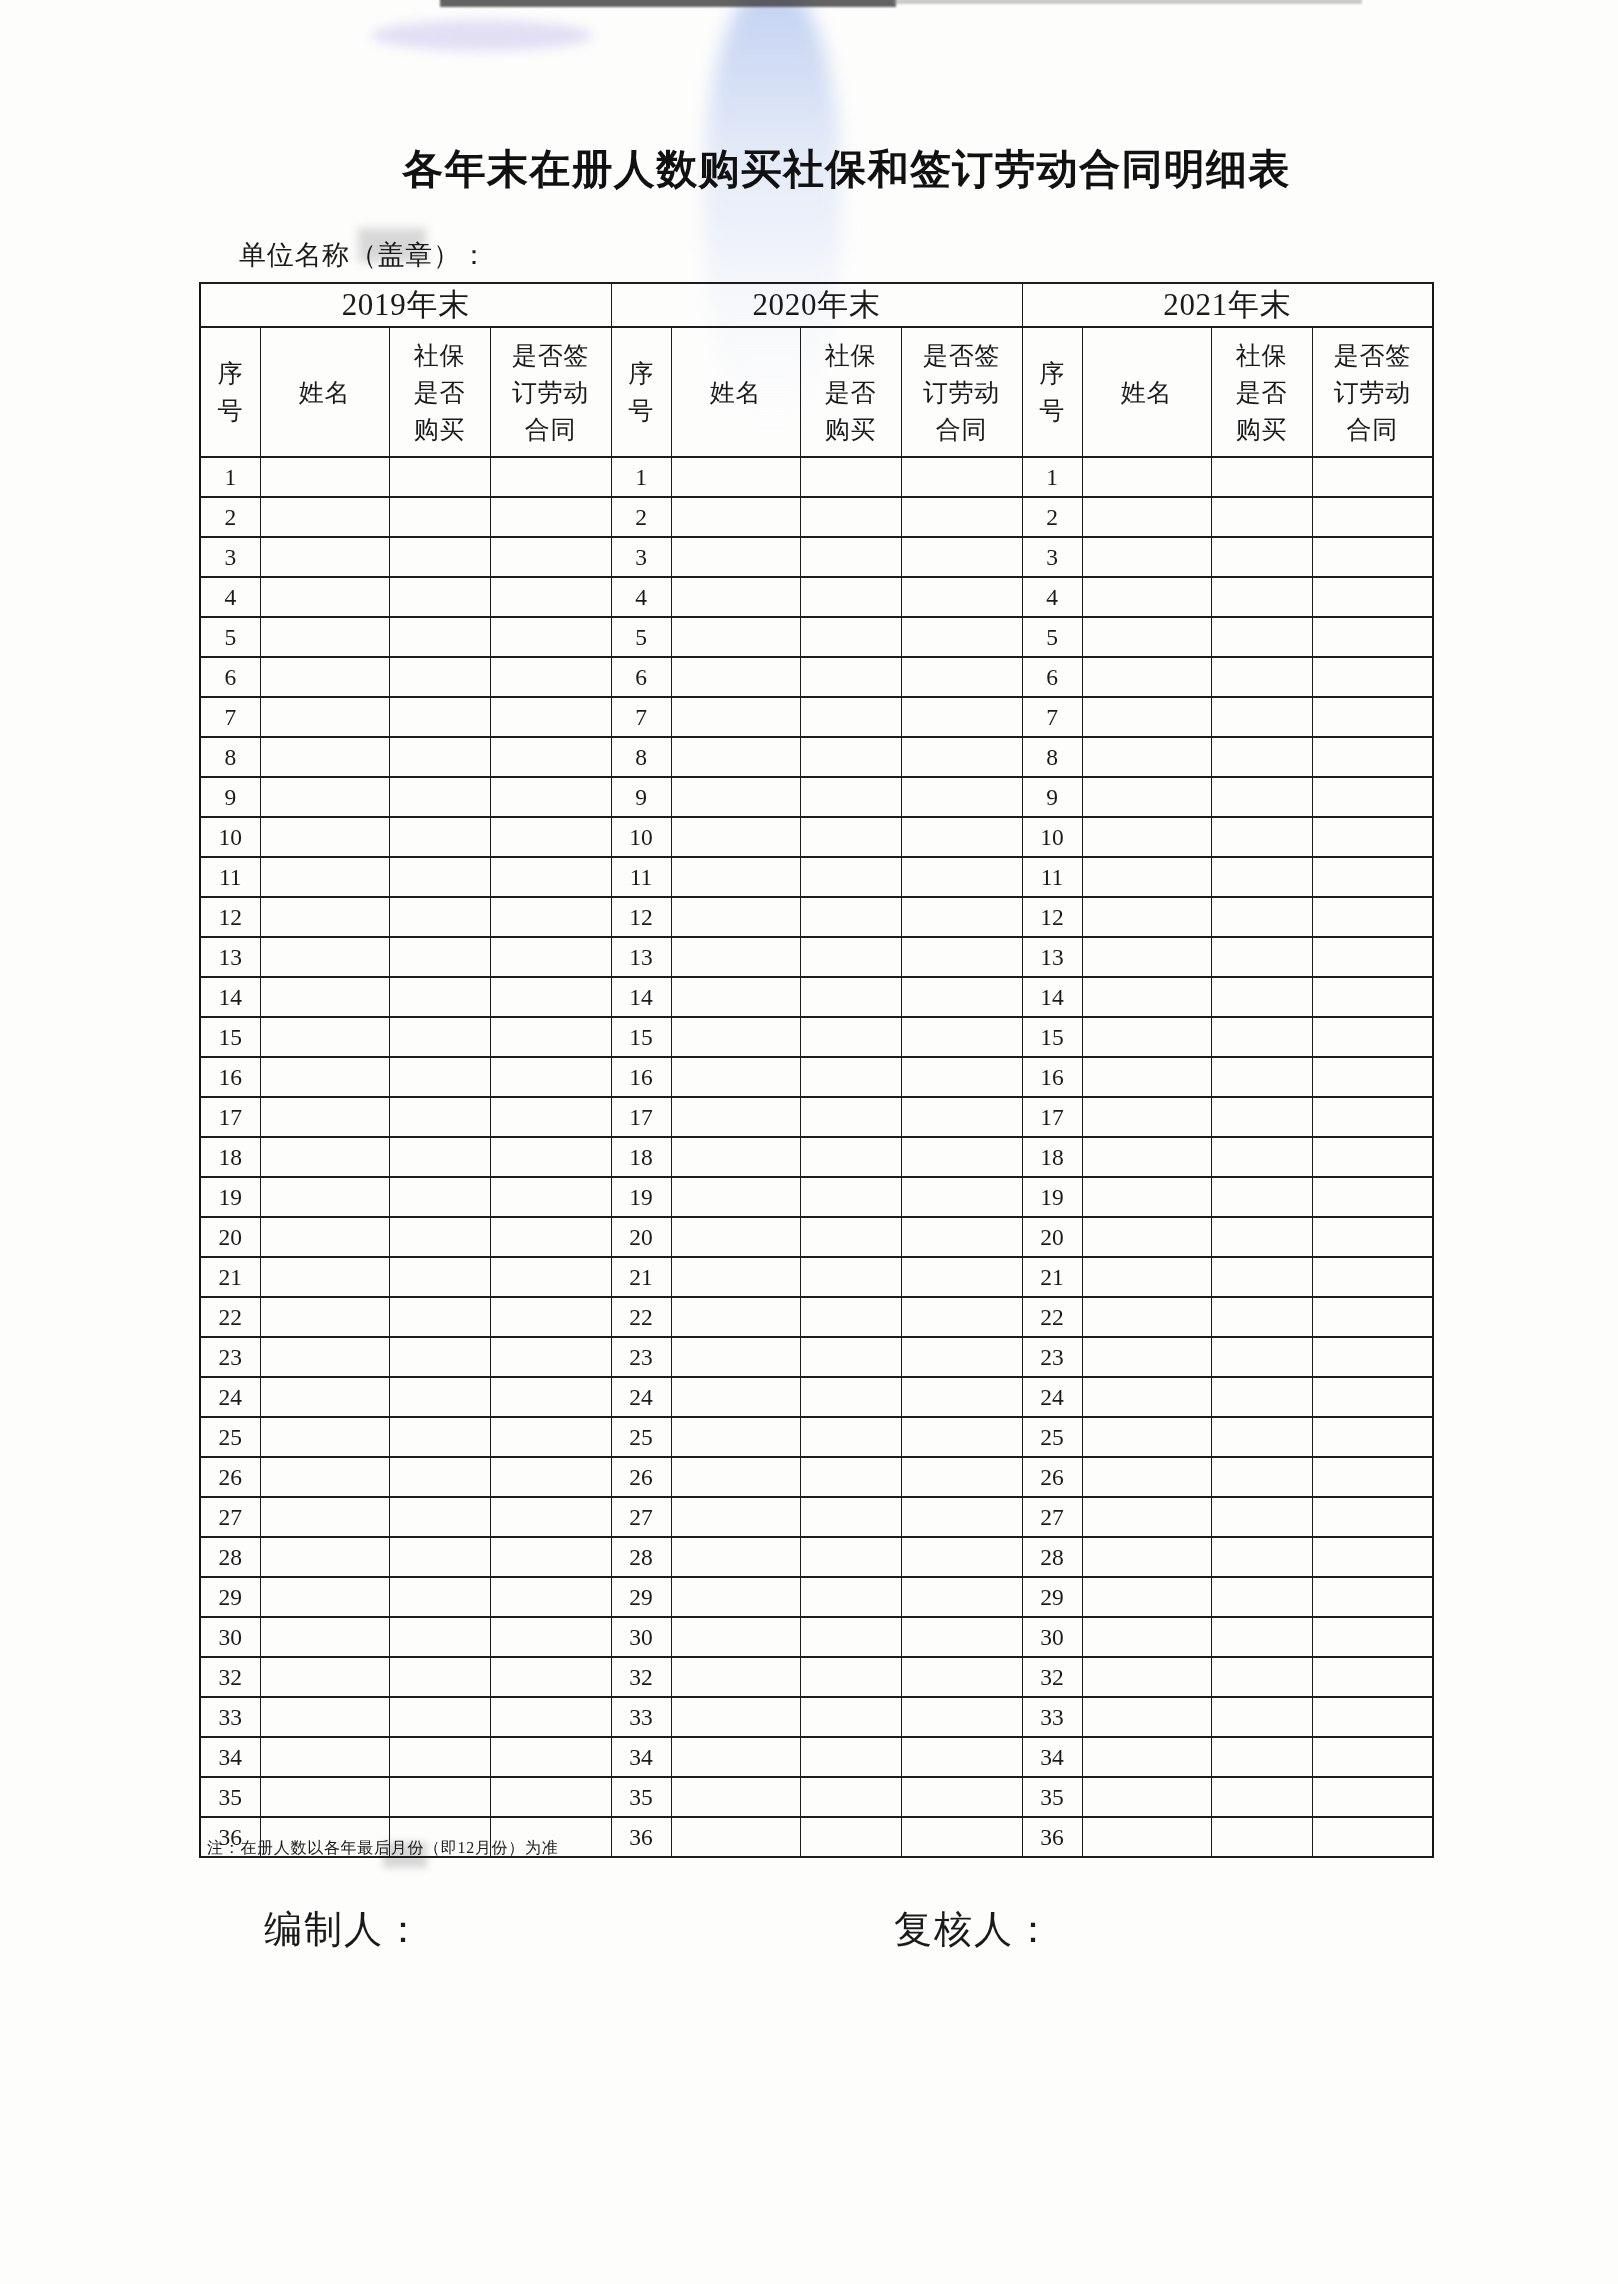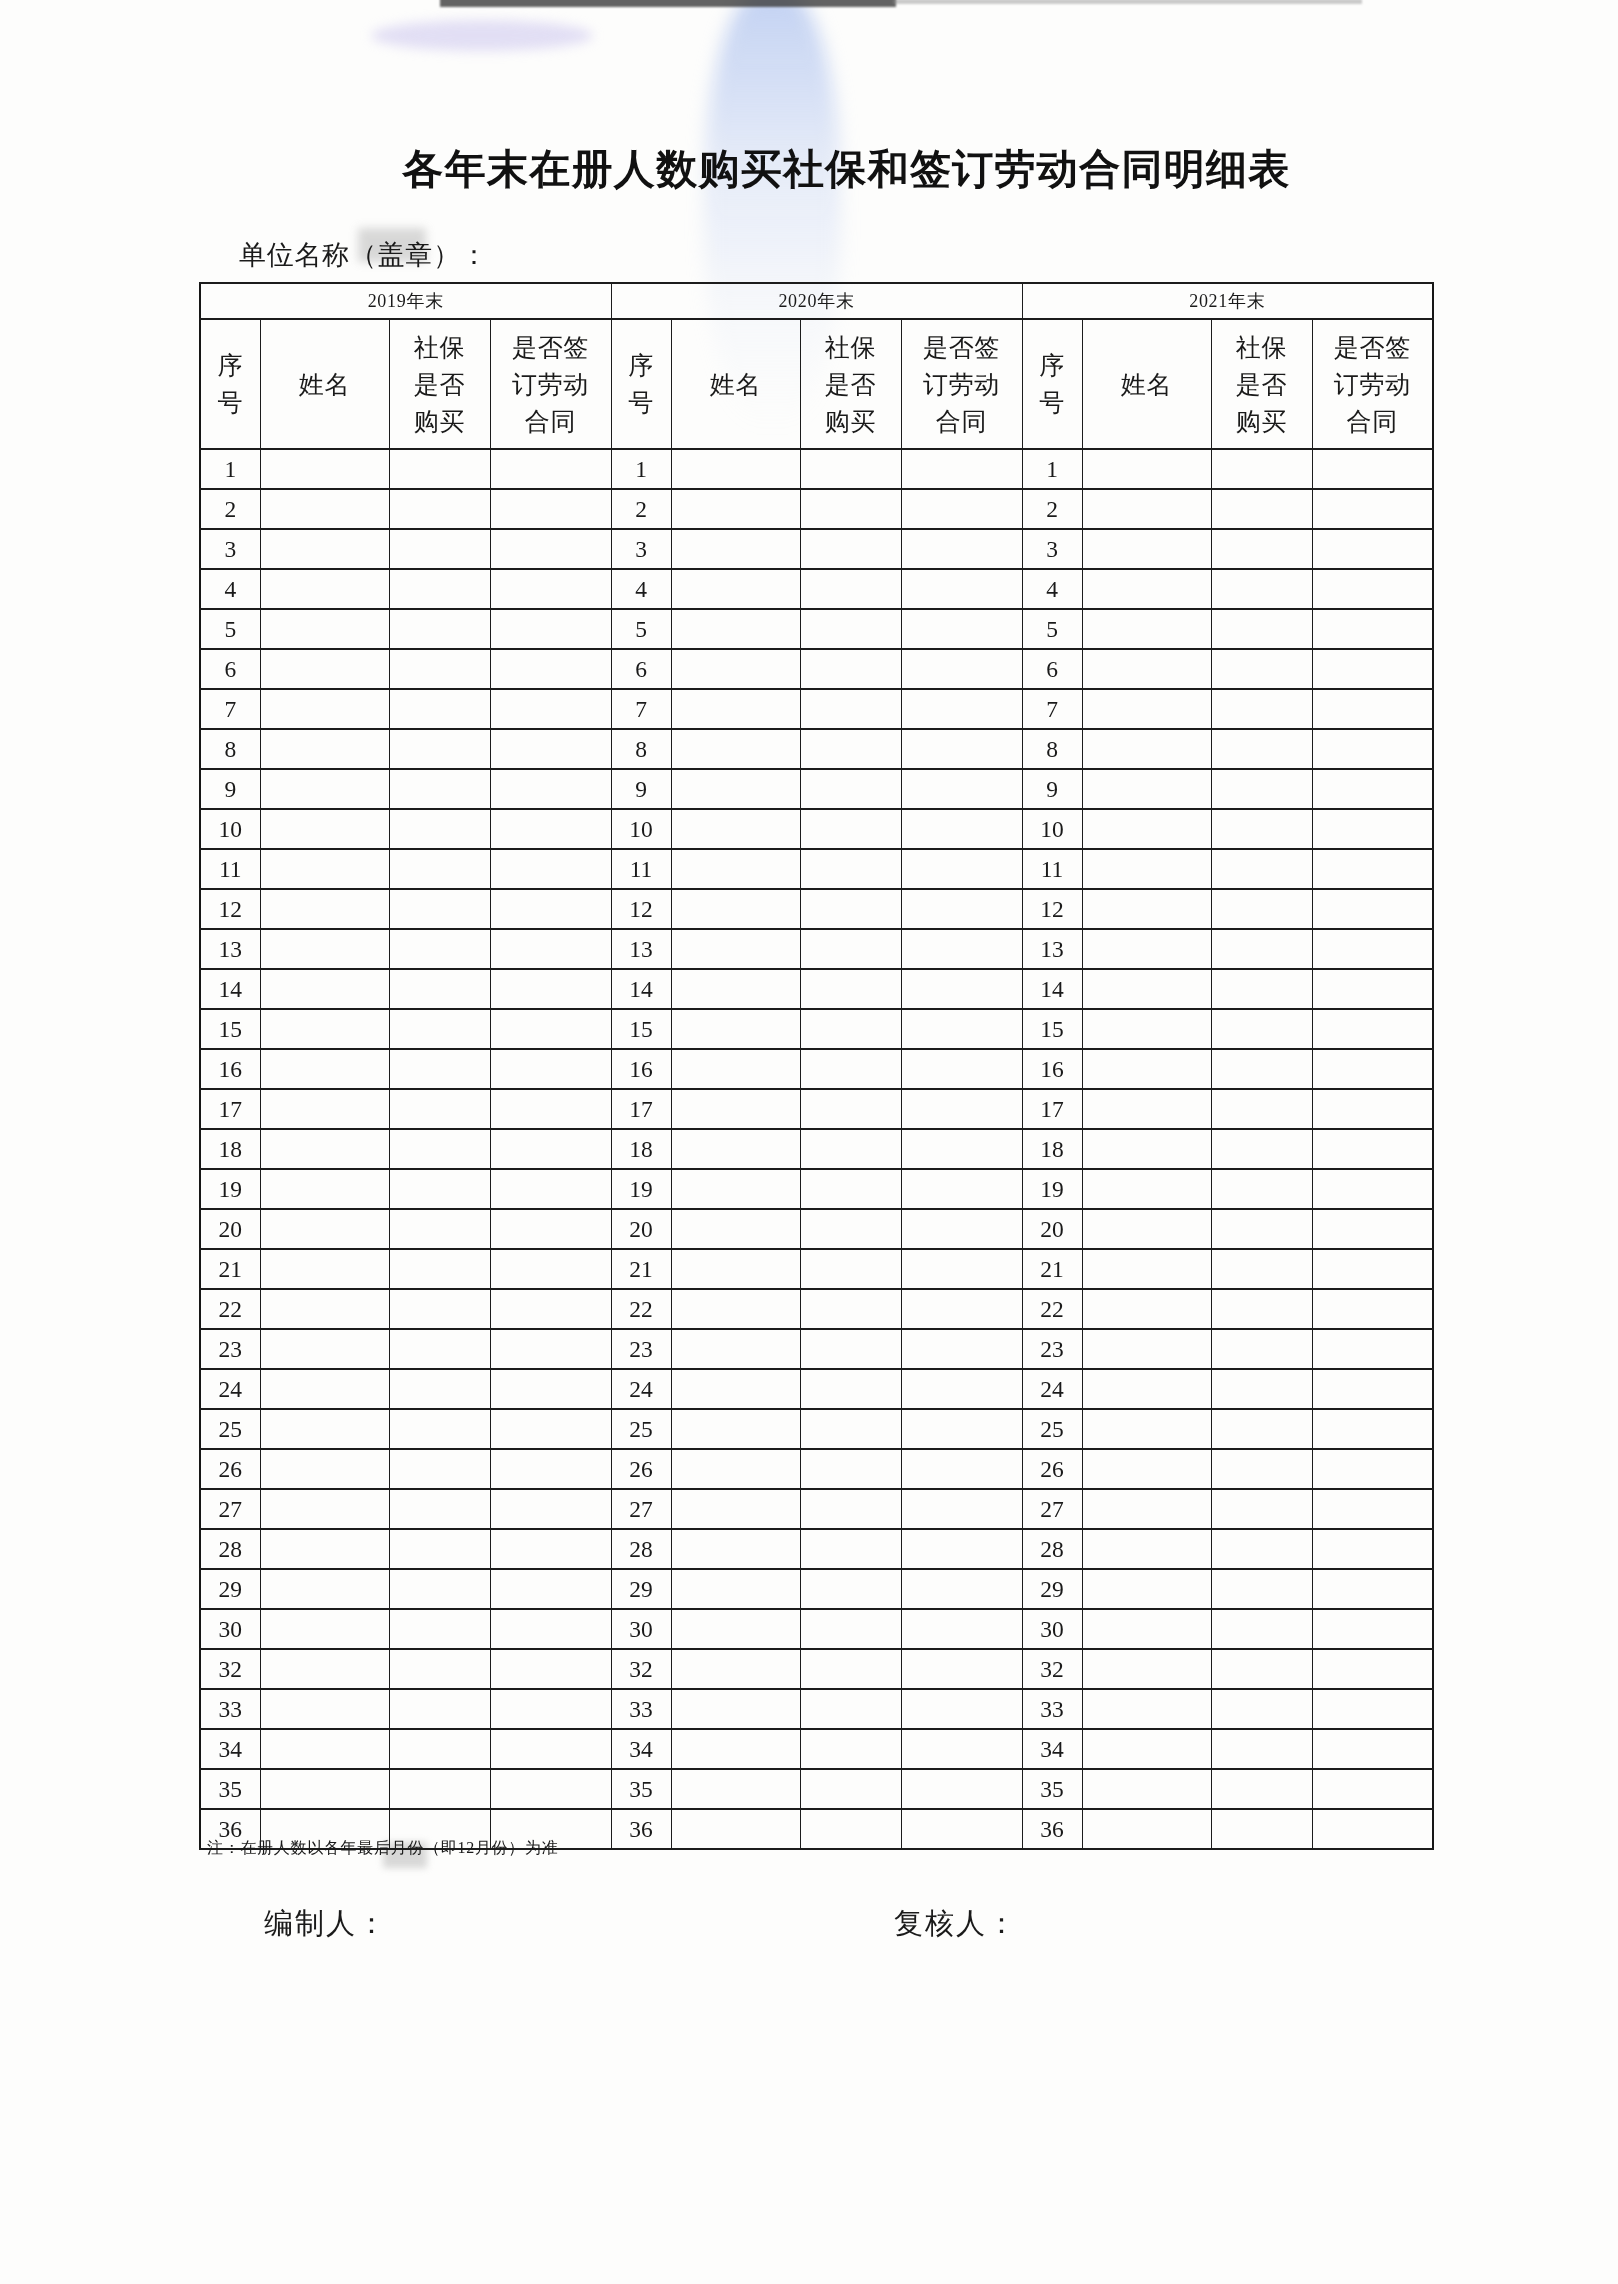--- a/index.html
+++ b/index.html
@@ -40,26 +40,26 @@
     border-collapse:collapse; table-layout:fixed;
     border:2.6px solid #161616;
   }
   .grid th, .grid td {
     border:1.3px solid #1c1c1c;
     border-top-width:2px; border-bottom-width:2px;
     padding:0; text-align:center; vertical-align:middle;
     font-weight:normal;
     overflow:hidden;
   }
-  .grid th.year-cell { height:34px; font-size:18px; letter-spacing:0.7px;margin-top:7px; }
+  .grid th.year-cell { height:34px; font-size:31px; letter-spacing:0.7px;margin-top:7px; }
   .grid th.col-head { height:128px; font-size:25px; line-height:37px; white-space:pre-line; letter-spacing:0.7px; }
   .grid td { height:38px; font-size:23.5px; }
 
   .footnote { position:absolute; left:207px; top:1838px; font-size:16px; letter-spacing:0.7px; }
-  .sig { position:absolute; top:1904px; font-size:29px; letter-spacing:2px; }
+  .sig { position:absolute; top:1904px; font-size:38px; letter-spacing:2px; }
   .sig-preparer { left:264px; }
   .sig-reviewer { left:894px; }
 </style>
 </head>
 <body>
 
 <div class="page">
 
   <div class="smudge streak-blue"></div>
   <div class="smudge topband-dark"></div>

